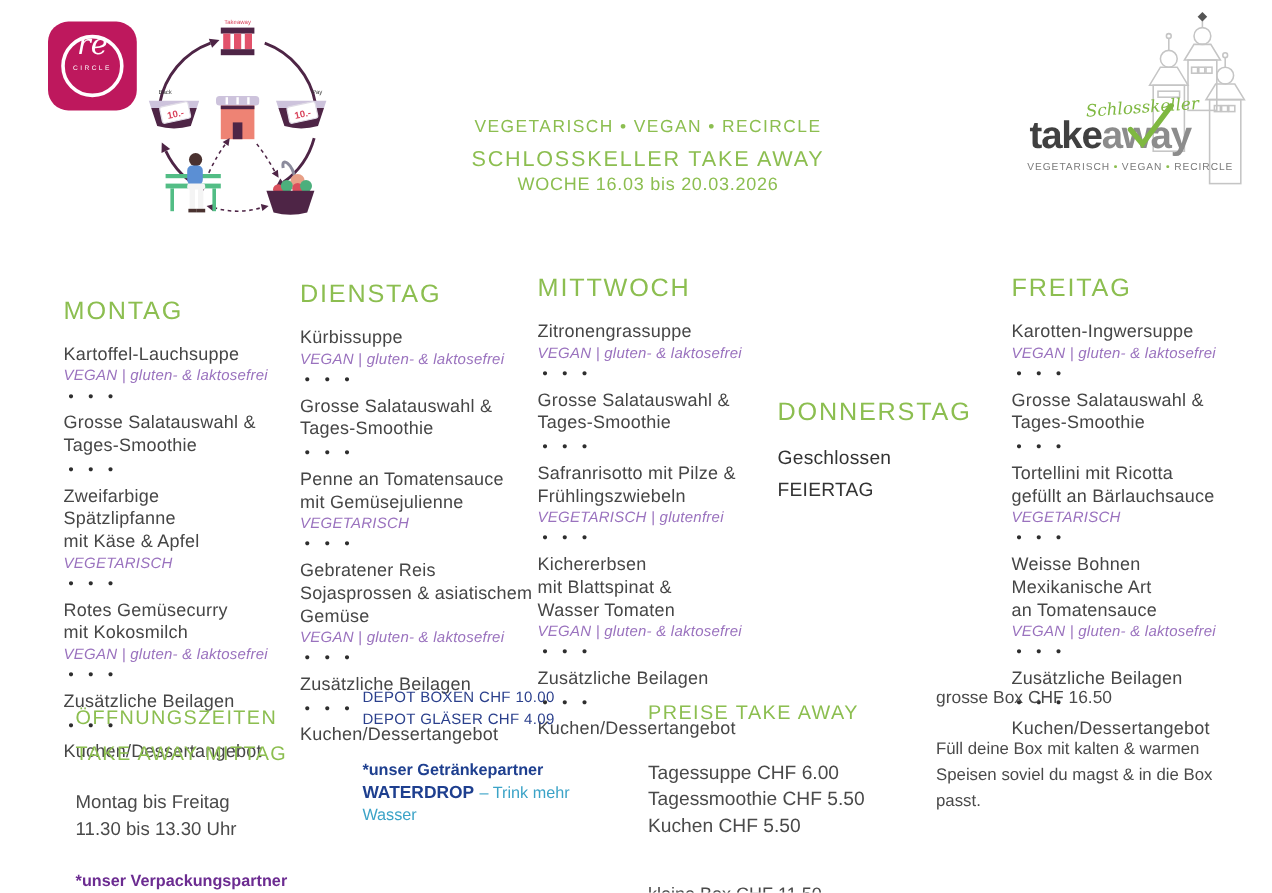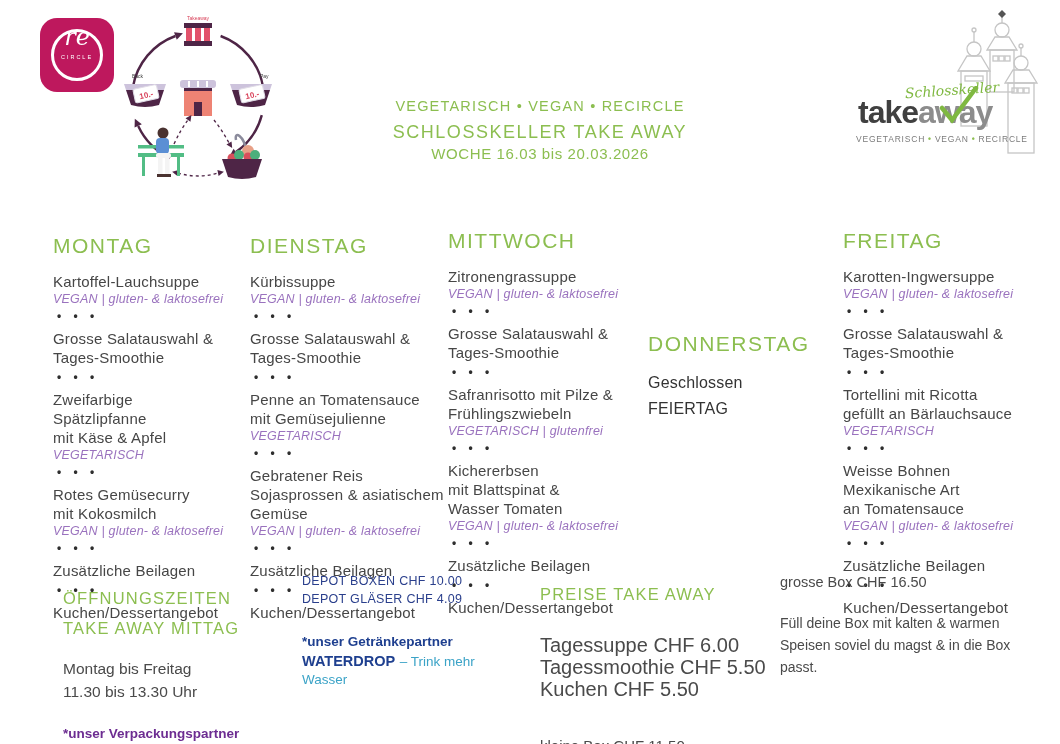--- a/index.html
+++ b/index.html
@@ -56,21 +56,21 @@
   .depot{position:absolute;left:302px;top:572px;width:220px;}
   .depot-line{font-size:12.5px;color:#2A3F8C;line-height:18px;letter-spacing:.3px;}
   .depot-partner{margin-top:26px;}
   .partner-label-blue{font-size:13.5px;font-weight:bold;color:#1E3F8F;}
   .partner-name-blue{font-size:14.5px;font-weight:bold;color:#1E3F8F;}
   .partner-suffix-teal{font-size:13.5px;color:#3BA3C7;}
   .depot-partner div{margin-top:3px;}
 
   .prices{position:absolute;left:540px;top:585px;width:240px;}
   .prices-title{font-size:16.5px;color:#8CBE50;letter-spacing:1.2px;margin-bottom:30px;}
-  .price-line{font-size:20px;color:#4a4a4a;line-height:22px;}
+  .price-line{font-size:16px;color:#4a4a4a;line-height:22px;}
   .small-box{font-size:15px;color:#4a4a4a;margin-top:37px;}
 
   .boxinfo{position:absolute;left:780px;top:574px;width:260px;}
   .big-box{font-size:14.5px;color:#4a4a4a;}
   .box-note{margin-top:22px;font-size:14px;color:#4a4a4a;line-height:22px;}
 </style>
 </head>
 <body>
 
 <div class="page">
@@ -212,21 +212,21 @@
     <div class="ta-script">Schlosskeller</div>
     <div class="ta-word"><span class="ta-take">take</span><span class="ta-away">away</span></div>
     <svg class="ta-check" width="44" height="40" viewBox="0 0 44 40">
       <path d="M 6,22 L 16,34 L 40,2" fill="none" stroke="#7FB841" stroke-width="4.5" stroke-linecap="round"></path>
     </svg>
     <div class="ta-tagline">
       <span>VEGETARISCH</span><span class="lg-sep">•</span><span>VEGAN</span><span class="lg-sep">•</span><span>RECIRCLE</span>
     </div>
   </div>
 
-  <div class="day-col" id="col-montag" style="left:53px;top:234px;width:190px;">
+  <div class="day-col" id="col-montag" style="left:53px;top:248px;width:190px;">
       <div class="day-heading">MONTAG</div>
       <div class="menu-item">
         <div class="item-line">Kartoffel-Lauchsuppe</div>
         <div class="diet">VEGAN | gluten- &amp; laktosefrei</div>
       </div>
       <div class="dots">• • •</div>
       <div class="menu-item">
         <div class="item-line">Grosse Salatauswahl &amp;</div>
         <div class="item-line">Tages-Smoothie</div>
       </div>

